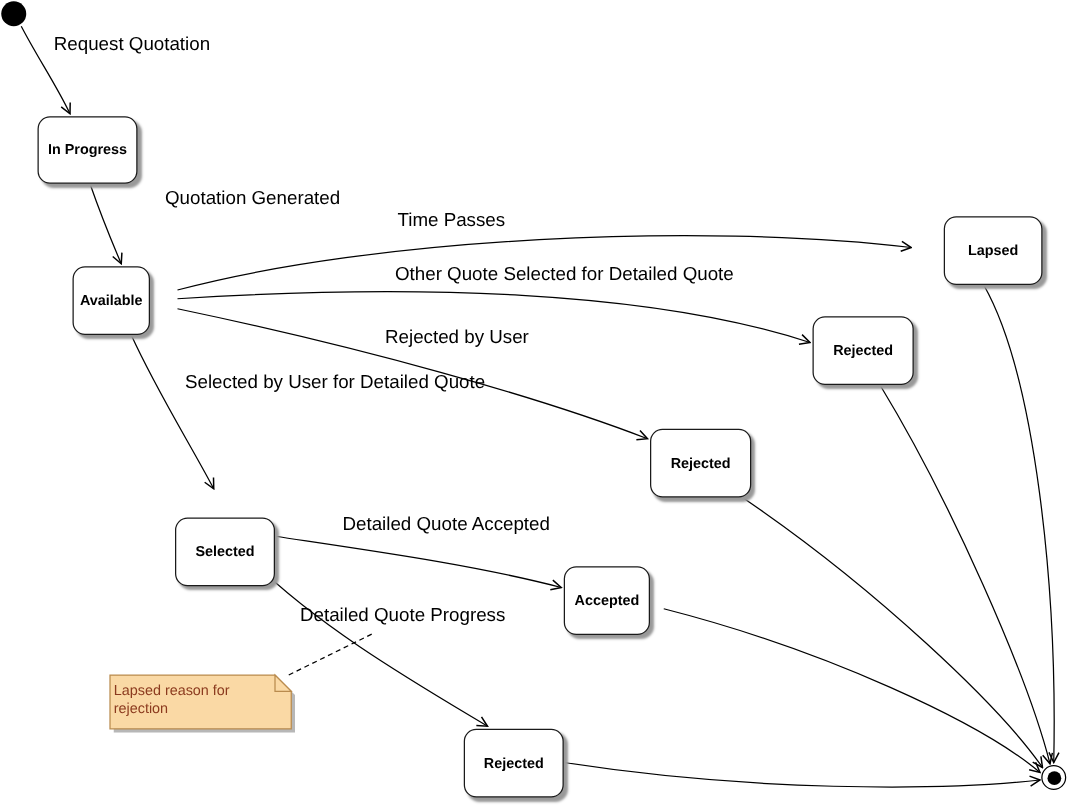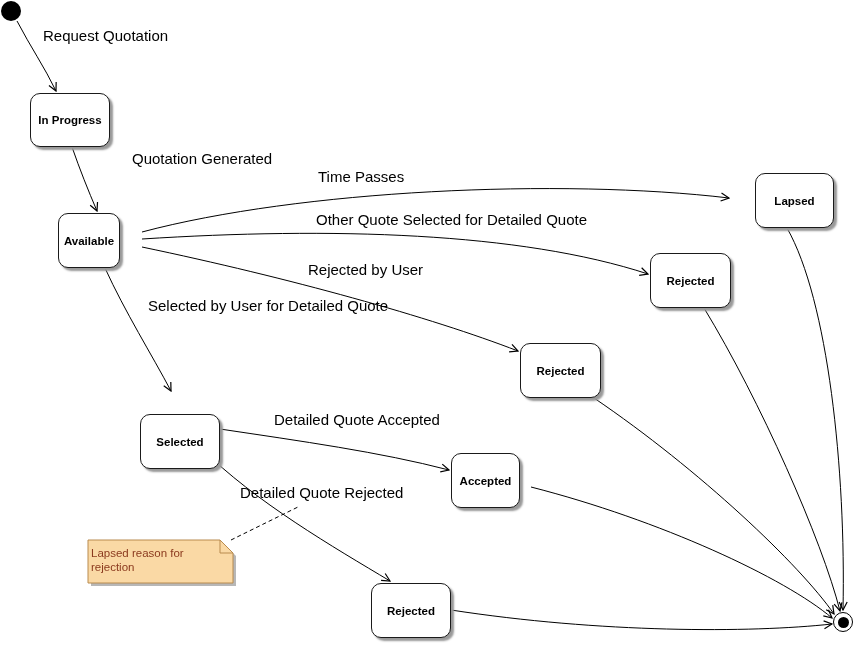--- a/index.html
+++ b/index.html
@@ -132,17 +132,17 @@
     <span>Rejected</span>
   </div>
 
   <div class="edge-label" style="left:43px; top:27px;">Request Quotation</div>
   <div class="edge-label" style="left:92px; top:150px;margin-left:40px;">Quotation Generated</div>
   <div class="edge-label" style="left:318px; top:168px;">Time Passes</div>
   <div class="edge-label" style="left:283px; top:211px;margin-left:33px;">Other Quote Selected for Detailed Quote</div>
   <div class="edge-label" style="left:296px; top:261px;padding-left:12px;">Rejected by User</div>
   <div class="edge-label" style="left:148px; top:297px;">Selected by User for Detailed Quote</div>
   <div class="edge-label" style="left:274px; top:411px;">Detailed Quote Accepted</div>
-  <div class="edge-label" style="left:240px; top:484px;">Detailed Quote Rejected</div>
+  <div class="edge-label" style="left:240px; top:484px;">Detailed Quote Progress</div>
 
   <div class="note-text" style="color: rgb(139, 58, 30);">Lapsed reason for rejection</div>
 
 </div>
 
 </body></html>

